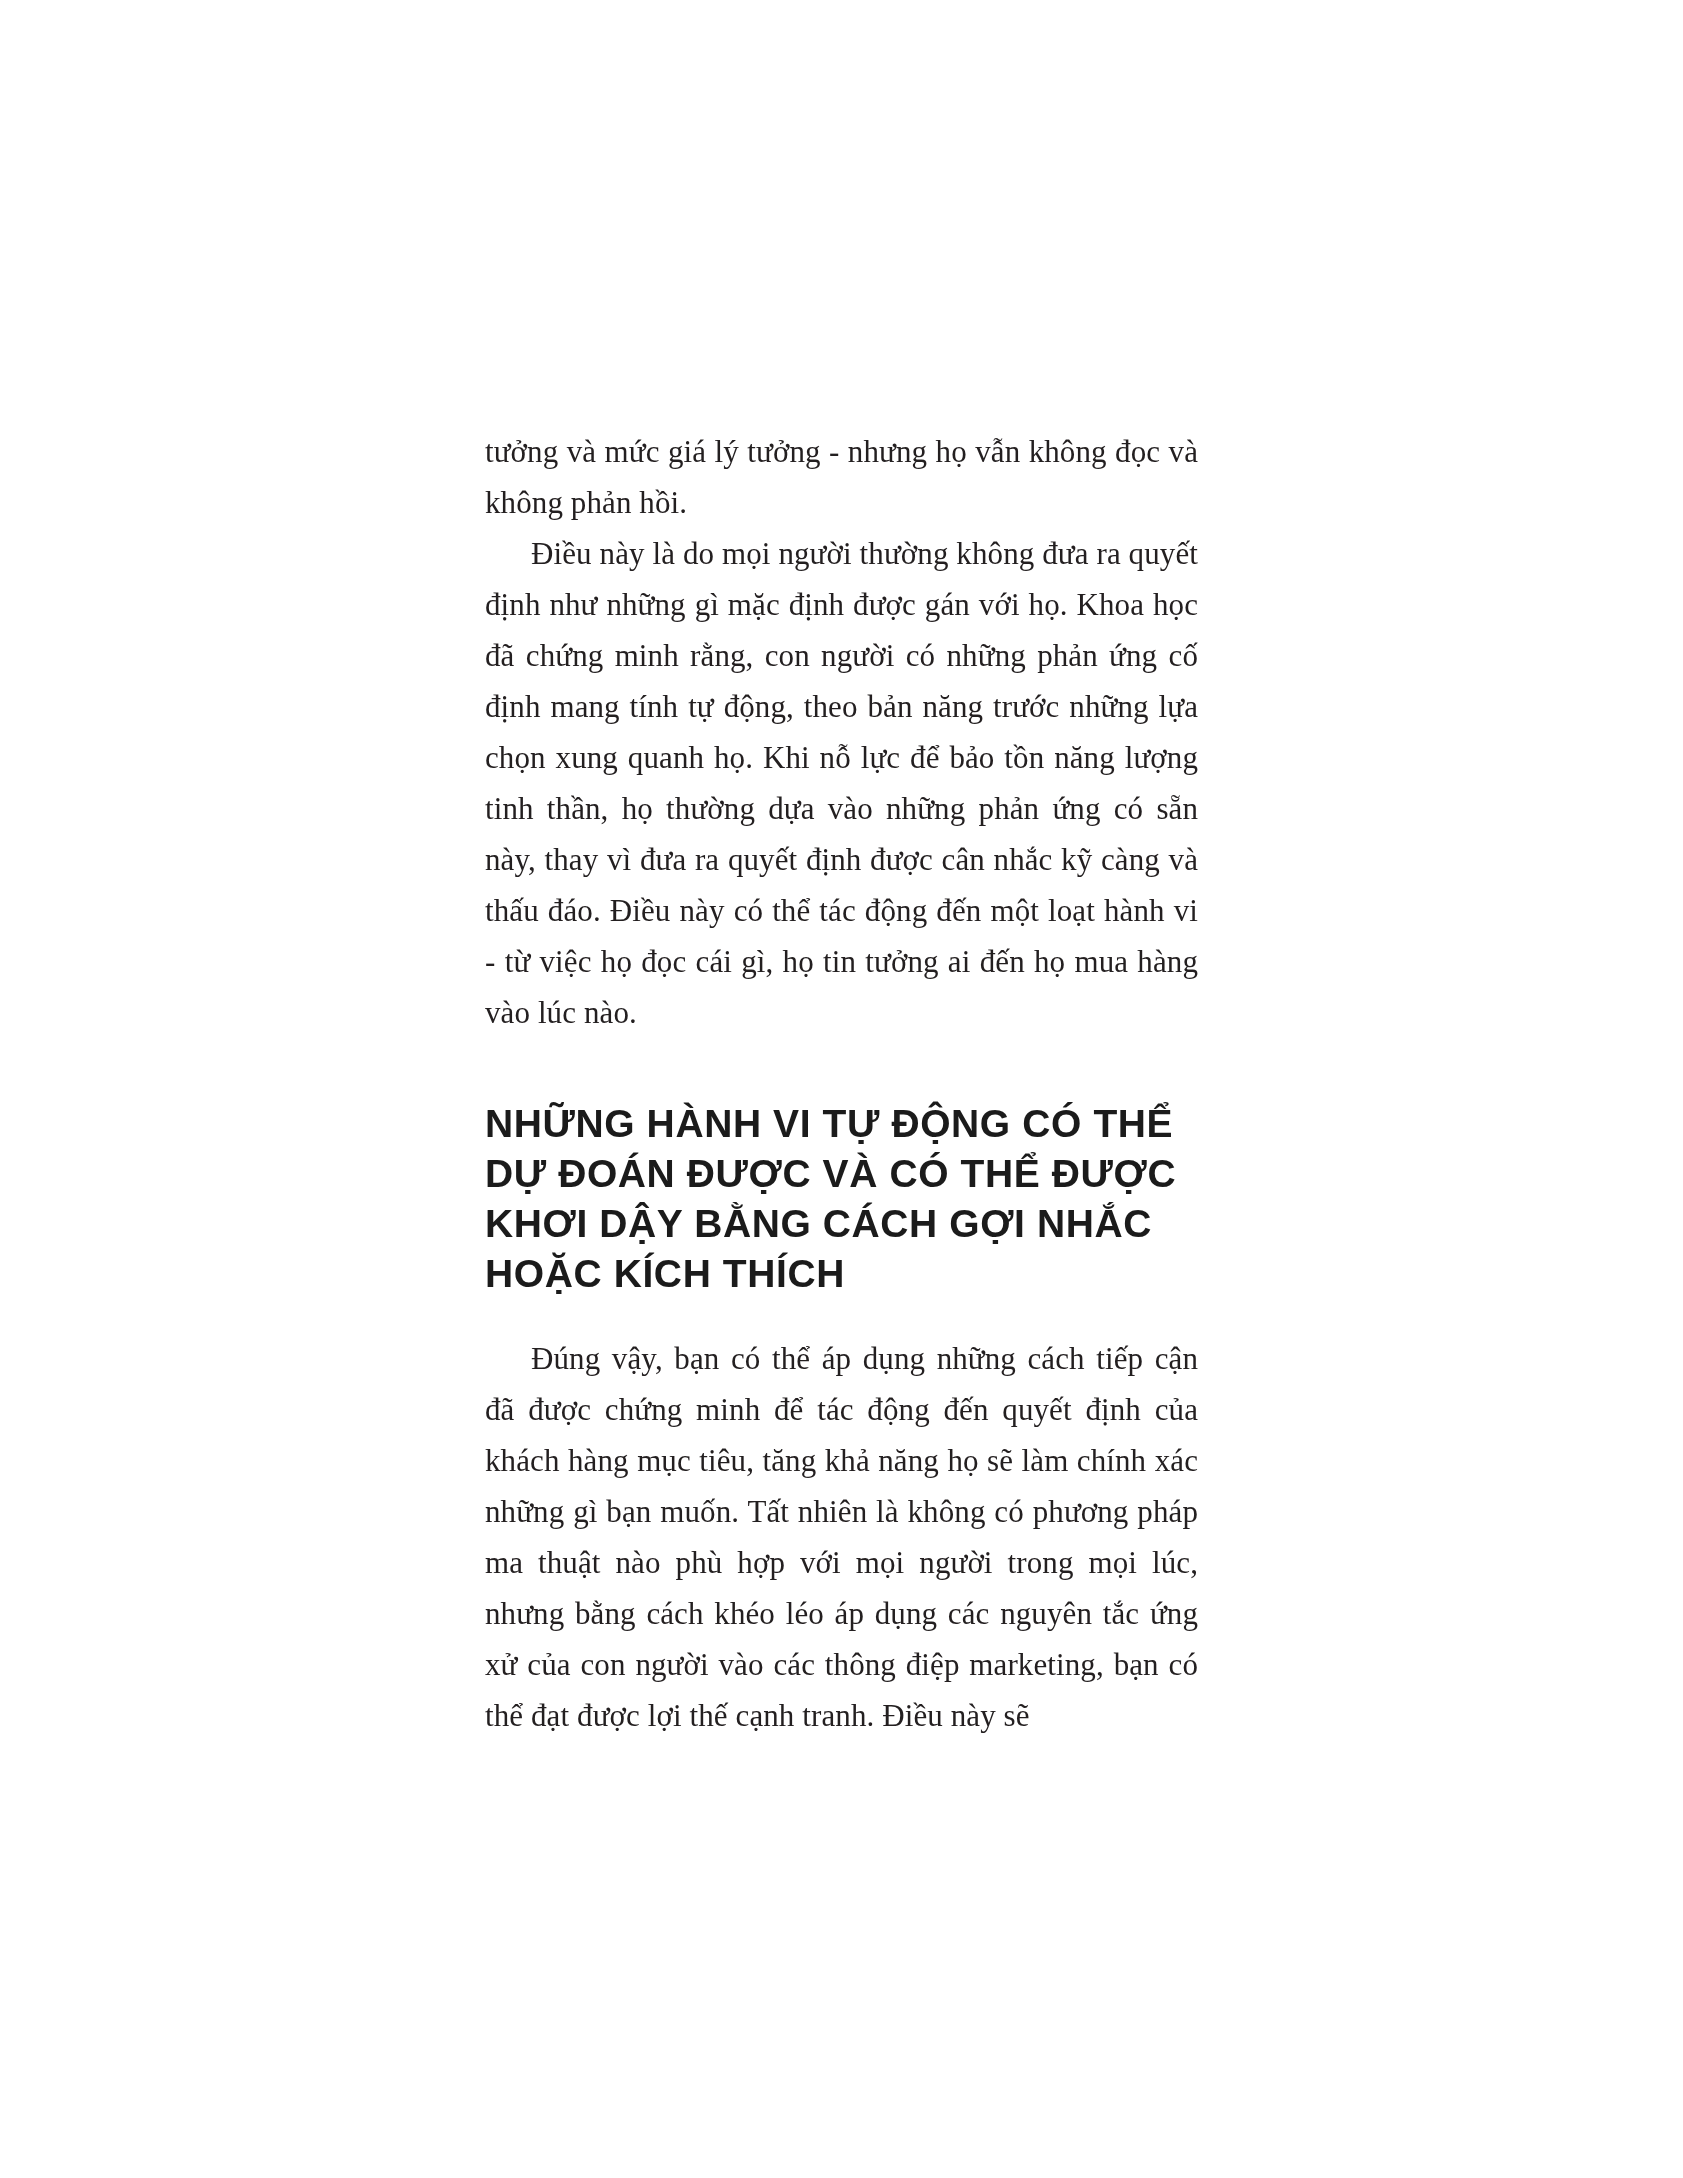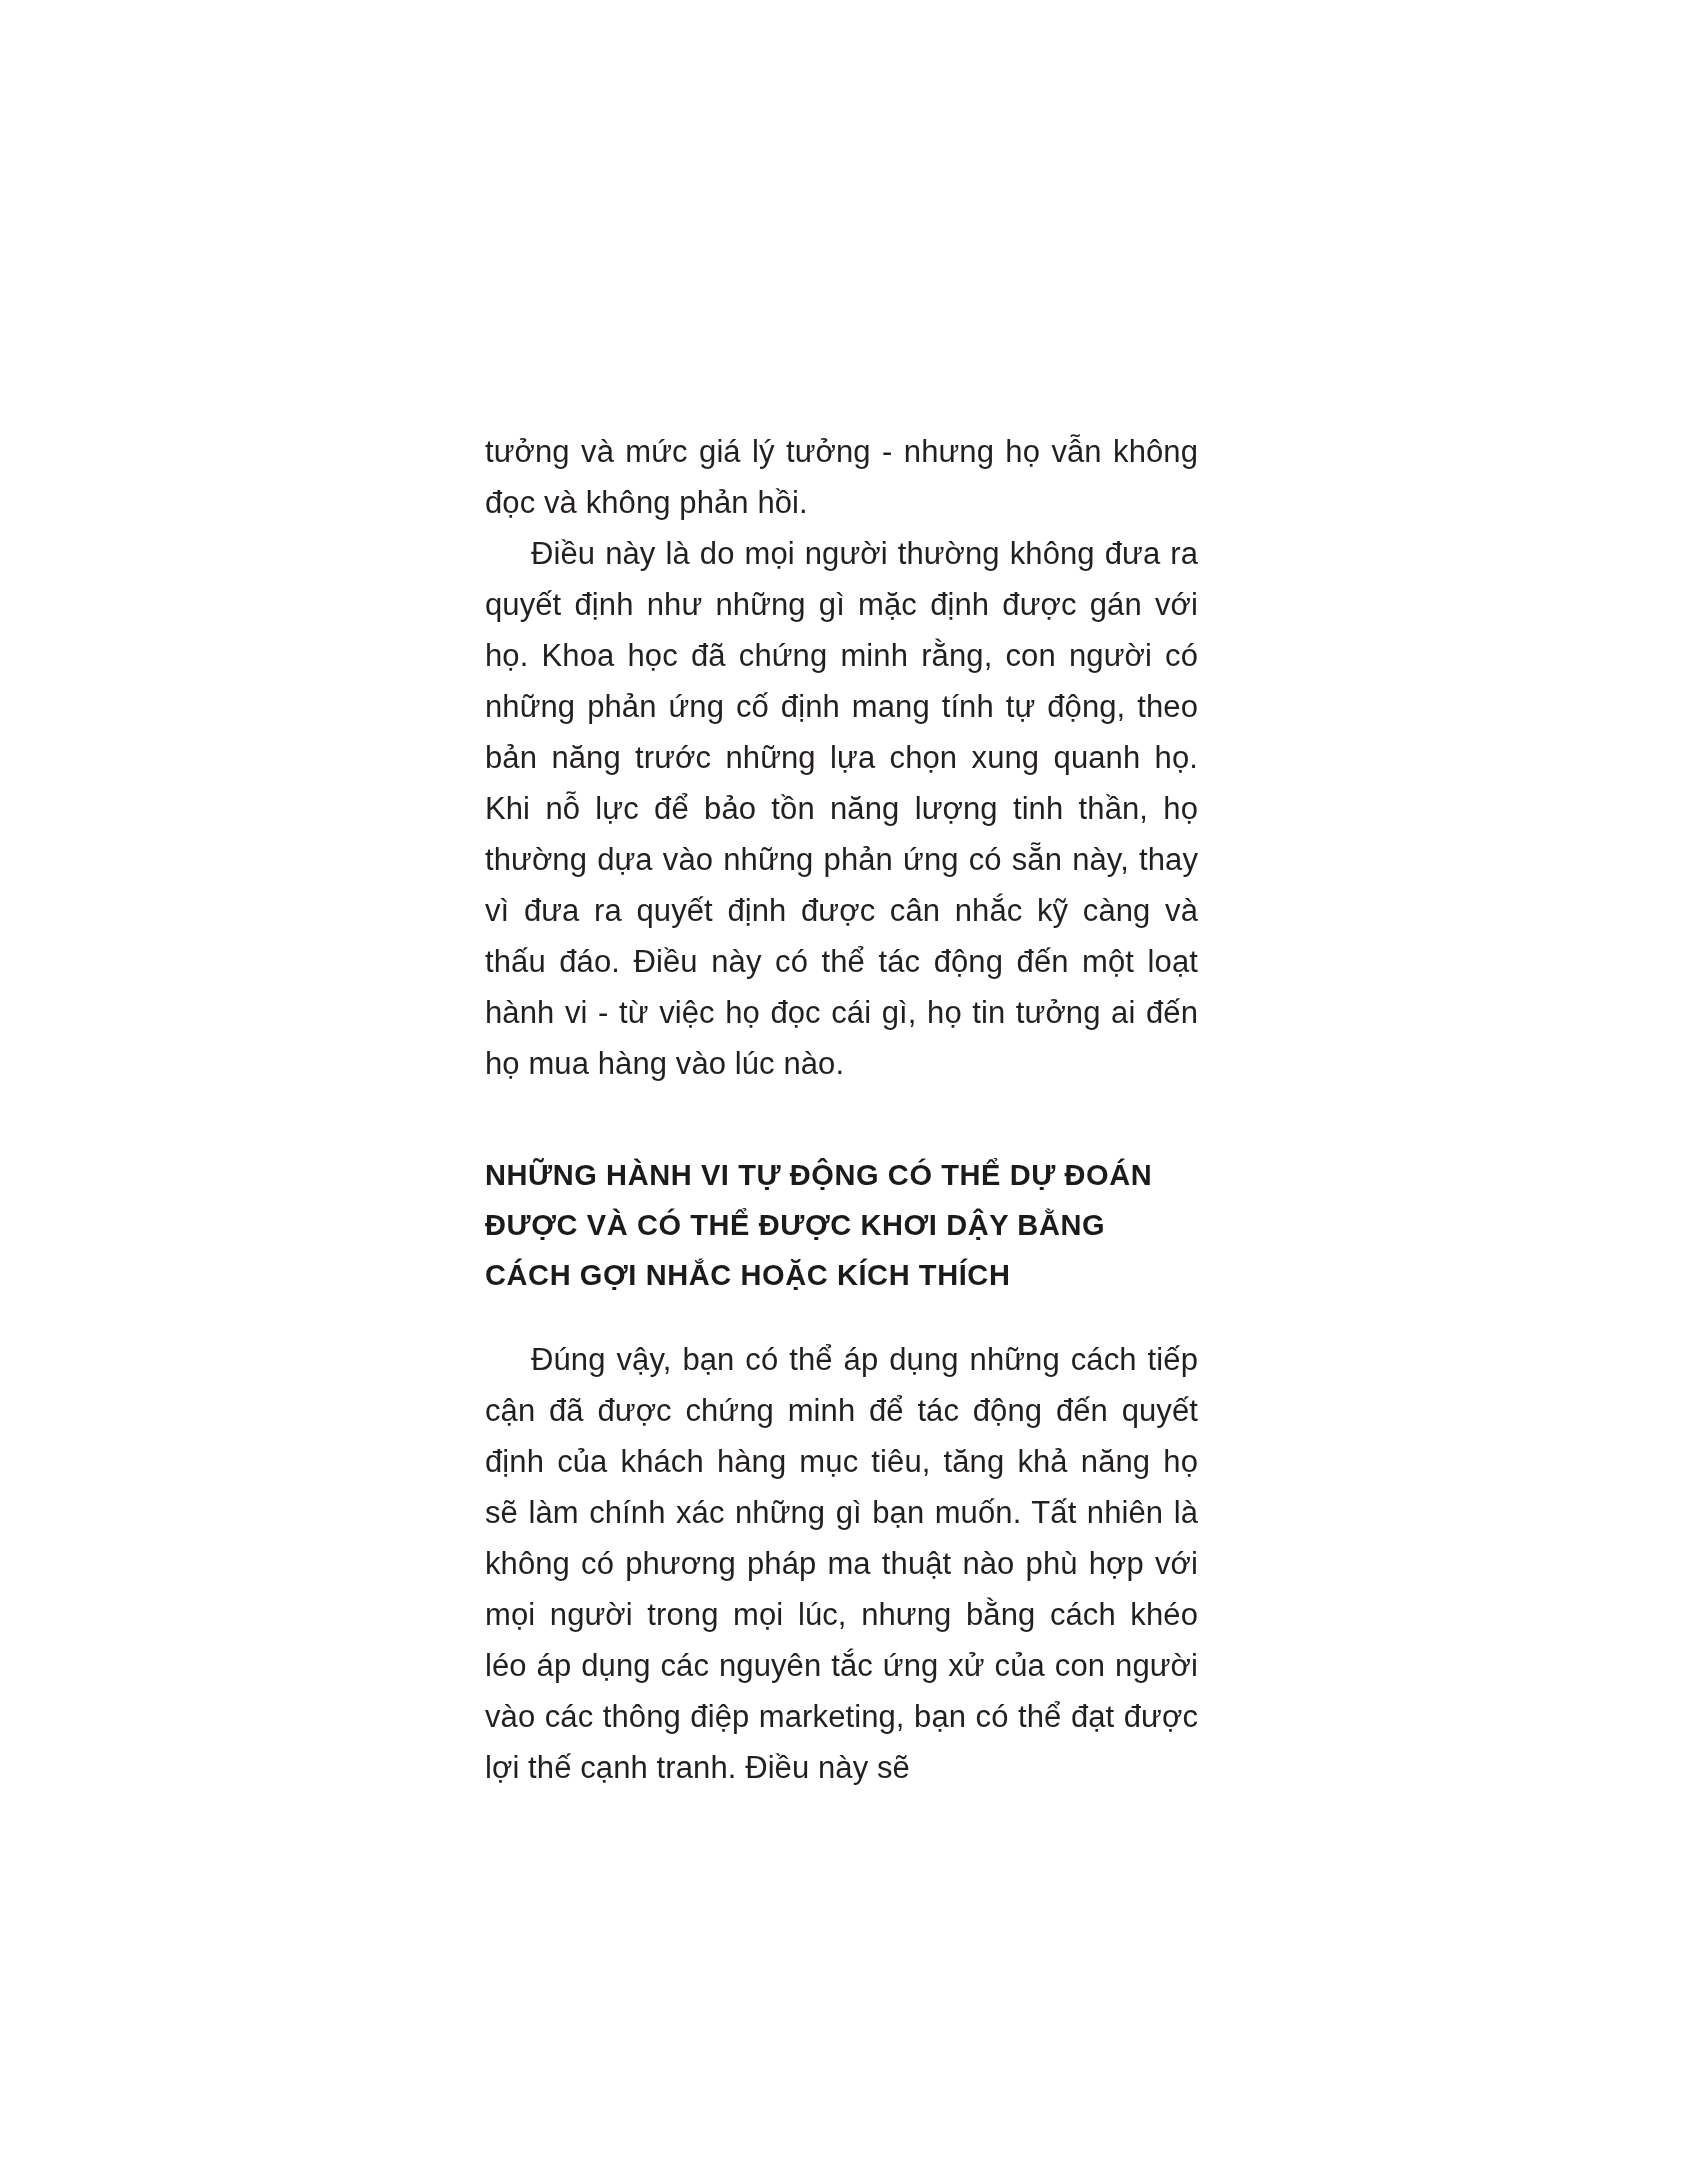--- a/index.html
+++ b/index.html
@@ -28,38 +28,38 @@
     font-weight: 400;
   }
   .content {
     position: absolute;
     top: 426px;
     left: 485px;
     width: 713px;
   }
   .content p {
     margin: 0;
-    font-family: Liberation Sans, sans-serif;
+    font-family: Liberation Serif, serif;
     font-size: 31px;
     line-height: 51px;
     color: #231f20;
     text-align: justify;
     text-justify: inter-word;
     letter-spacing: 0.1px;
   }
   .content p.indent {
     text-indent: 46px;
   }
   .content p.first {
     text-indent: 0;
   }
   .section-heading {
     margin: 61px 0 34px 0;
     font-family: "Liberation Sans", sans-serif;
-    font-size: 29px;
+    font-size: 39px;
     line-height: 50px;
     font-weight: bold;
     color: #1b1b1b;
     letter-spacing: 0.6px;
     text-align: left;
   }
   .gap-before {
     margin-top: 4px;
   }
   .folio {

